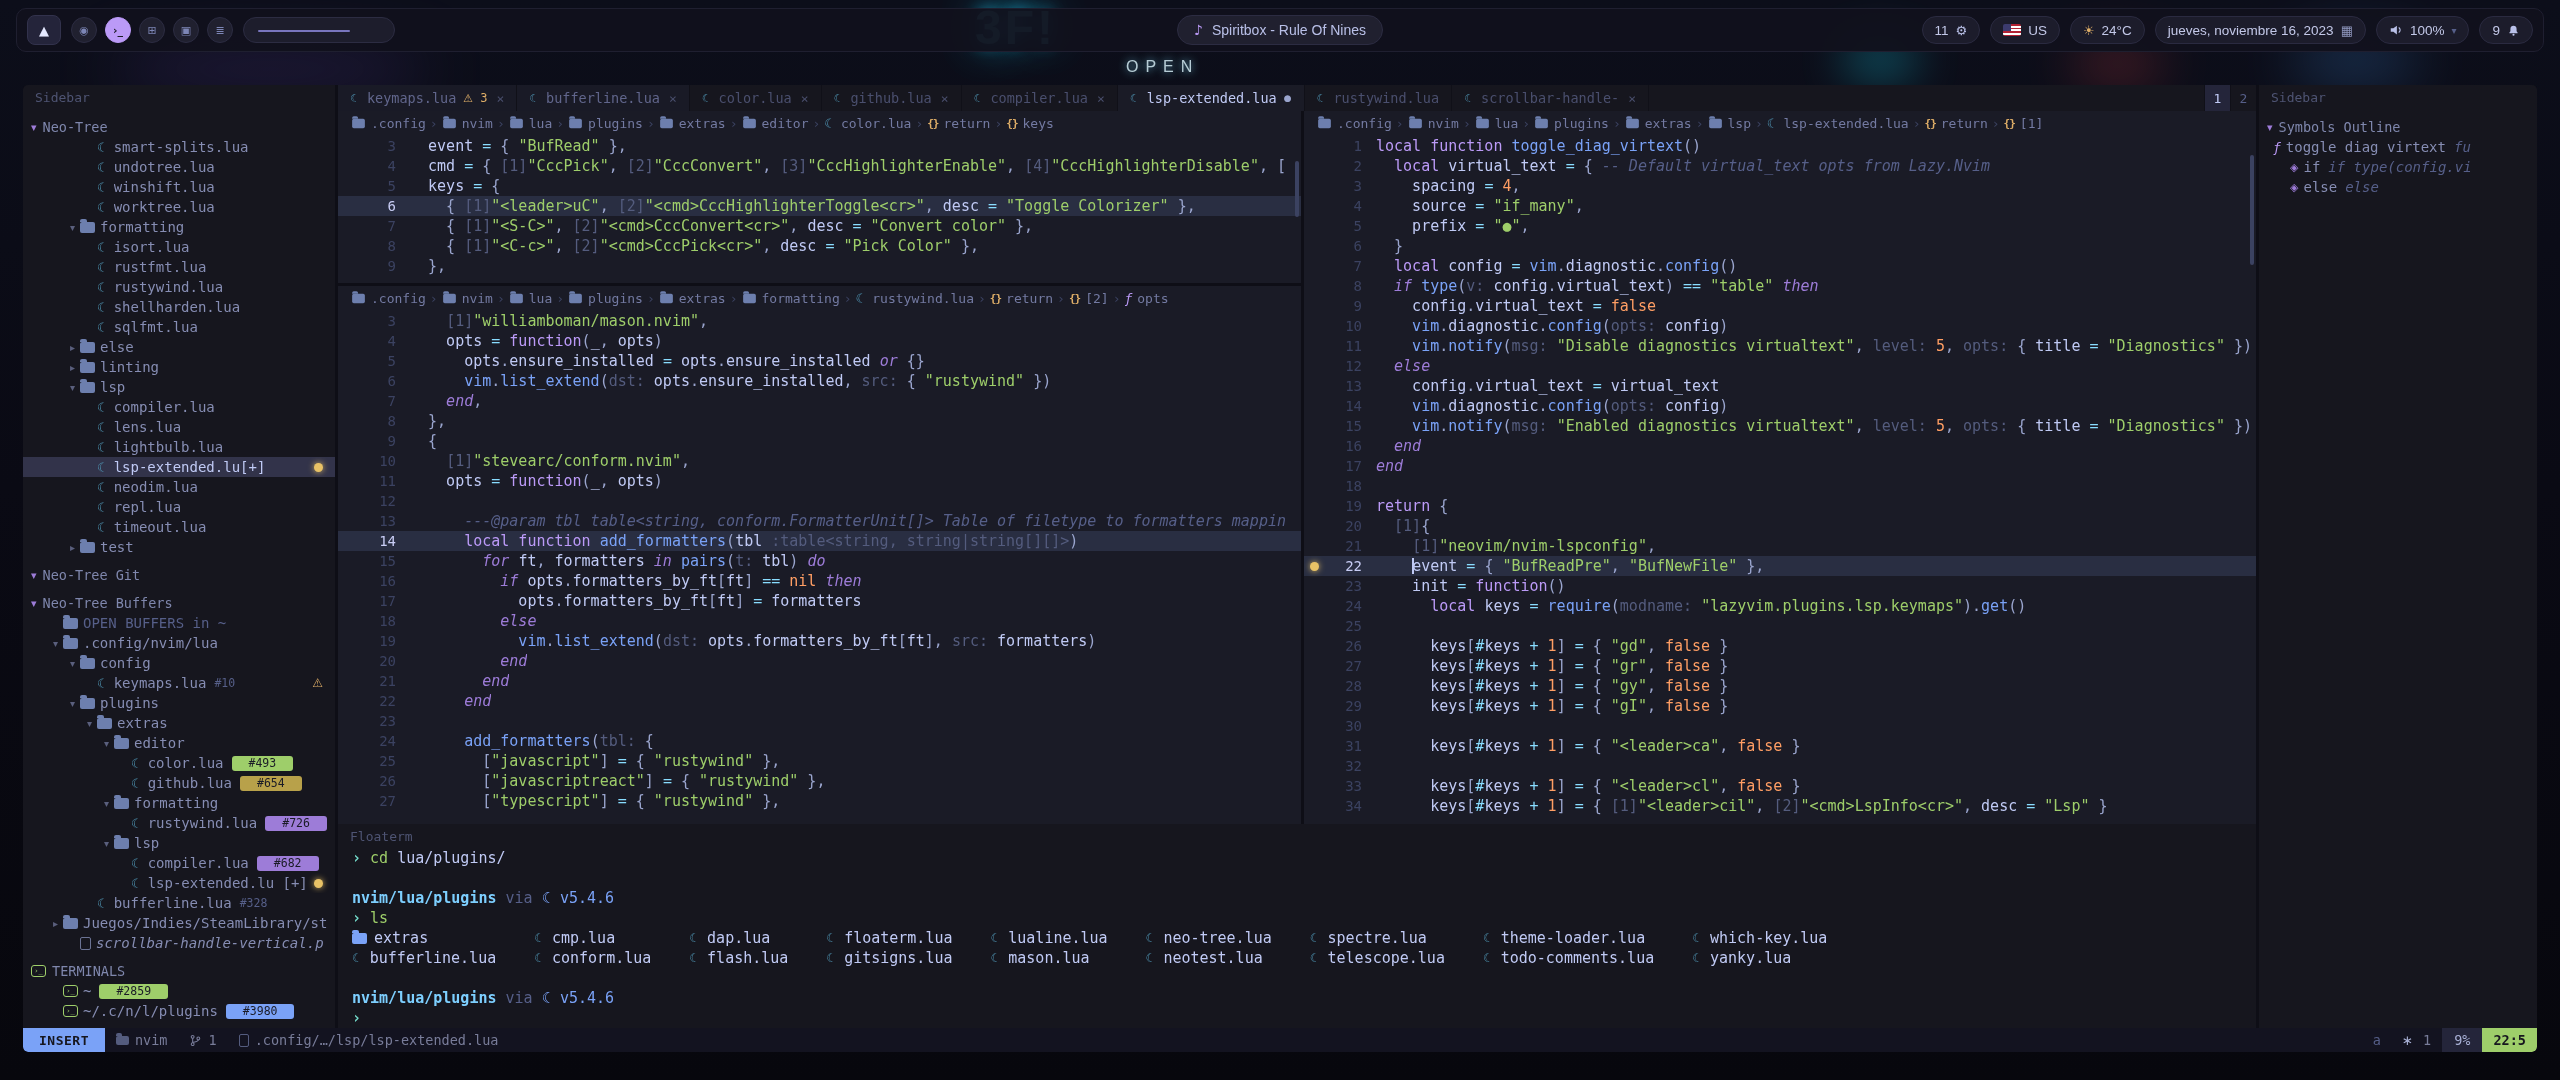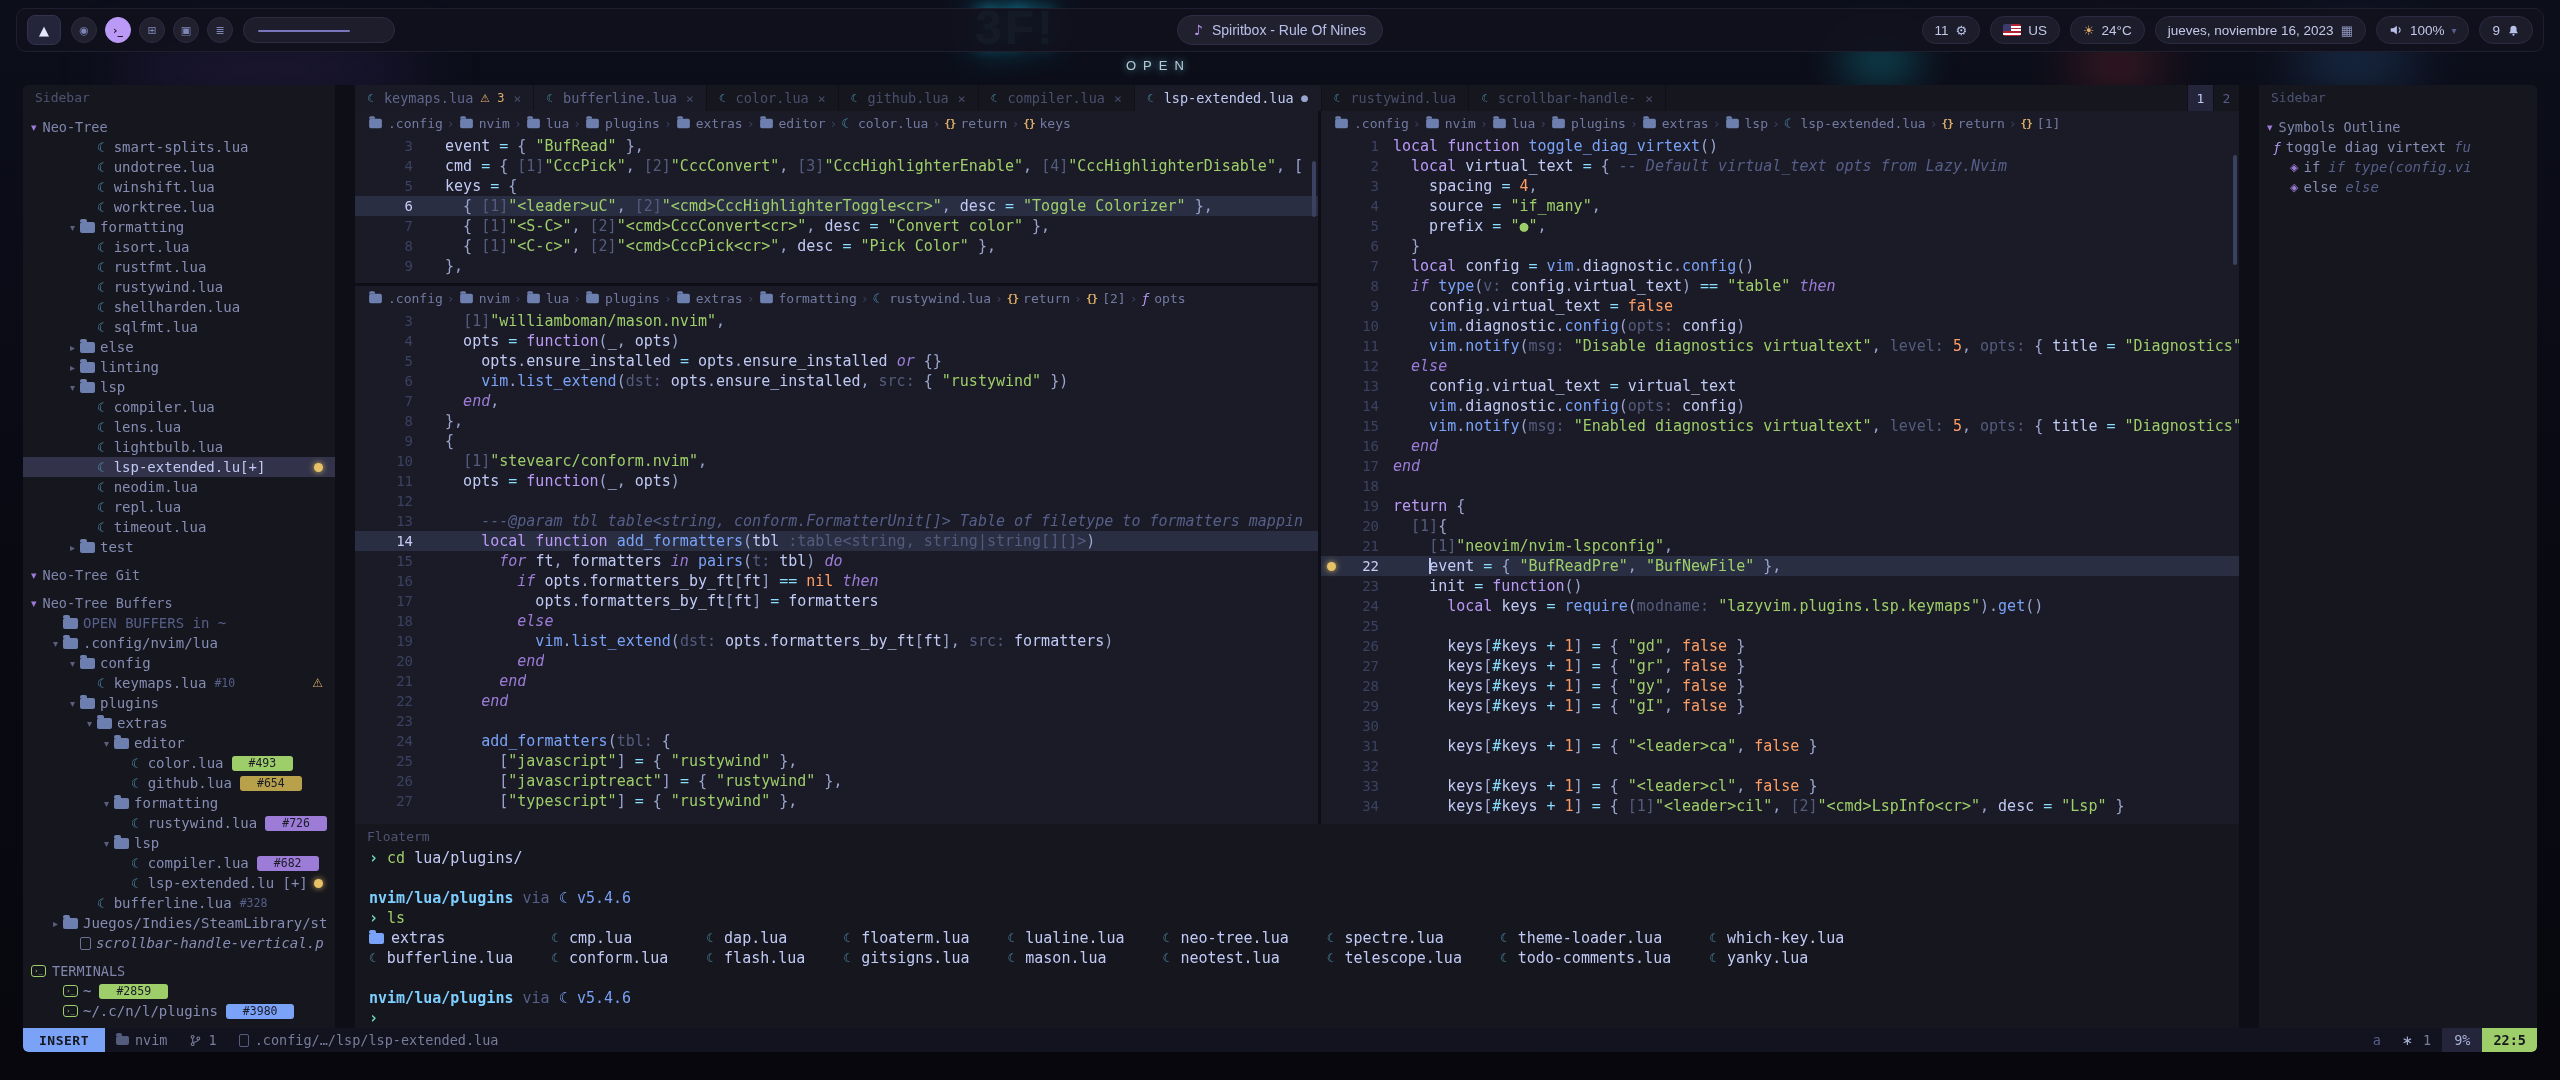--- a/index.html
+++ b/index.html
@@ -6,21 +6,21 @@
   html,body{width:2560px;height:1080px;overflow:hidden}
   body{background:#07070d;font-family:"DejaVu Sans Mono",monospace;color:#a9b1d6;position:relative}
 
   
   .wallpaper{position:absolute;inset:0;z-index:0;
     background:linear-gradient(180deg,#0c0e1a 0%,#0a0a14 45%,#07070d 100%)}
   .wp-big{position:absolute;left:975px;top:0px;font-family:"Liberation Sans",sans-serif;
     font-size:48px;font-weight:bold;letter-spacing:3px;color:#5ee2ff;opacity:.9;
     text-shadow:0 0 16px #23d4ff,0 0 42px #23d4ff}
   .wp-small{position:absolute;left:1126px;top:58px;font-family:"Liberation Sans",sans-serif;
-    font-size:13px;letter-spacing:7px;color:#d4eef6;opacity:.85;text-shadow:0 0 9px #7fdfff}
+    font-size:16px;letter-spacing:7px;color:#d4eef6;opacity:.85;text-shadow:0 0 9px #7fdfff}
   .bokeh{position:absolute;border-radius:50%}
   .b1{left:1840px;top:40px;width:80px;height:40px;background:#15d0e8;filter:blur(22px);opacity:.35}
   .b2{left:2070px;top:44px;width:95px;height:40px;background:#e84545;filter:blur(26px);opacity:.3}
   .b3{left:2290px;top:36px;width:130px;height:48px;background:#4aa3ff;filter:blur(28px);opacity:.25}
   .b4{left:110px;top:48px;width:320px;height:42px;background:#3b2a66;filter:blur(30px);opacity:.5}
 
   
   .topbar{position:absolute;left:16px;right:16px;top:8px;height:44px;z-index:2;
     background:rgba(17,17,28,.95);border:1px solid #1f1f30;border-radius:10px;
     display:flex;align-items:center;padding:0 10px;font-family:"Liberation Sans",sans-serif}
@@ -44,21 +44,21 @@
   .tb-right{margin-left:auto;display:flex;align-items:center;gap:10px}
   .pill{height:28px;border-radius:14px;background:#1c1c2b;border:1px solid #2a2a40;display:flex;
     align-items:center;gap:7px;padding:0 12px;font-size:13.5px;color:#c3c8e8;cursor:pointer;white-space:nowrap}
   .pill .ic{font-family:"DejaVu Sans",sans-serif}
   .pill-weather .ic-sun{color:#e0af68}
   .pill-caret{color:#565f89;font-size:10px}
 
   
   .app{position:absolute;left:23px;top:85px;width:2514px;height:967px;z-index:1;
     background:#0e0e16;border-radius:5px;display:flex;flex-direction:column;overflow:hidden}
-  .app-main{flex:1;display:flex;gap:20px;min-height:0}
+  .app-main{flex:1;display:flex;gap:3px;min-height:0}
   .side{background:#16161e;overflow:hidden;display:flex;flex-direction:column}
   .side.left{width:312px;flex:none}
   .side.right{width:278px;flex:none}
   .center{flex:1;min-width:0;display:flex;flex-direction:column}
 
   .winbar{height:24px;flex:none;display:flex;align-items:center;padding-left:12px;
     font-size:13px;color:#4e5473}
 
   
   .sechead{height:20px;margin-top:8px;display:flex;align-items:center;gap:6px;padding-left:8px;

